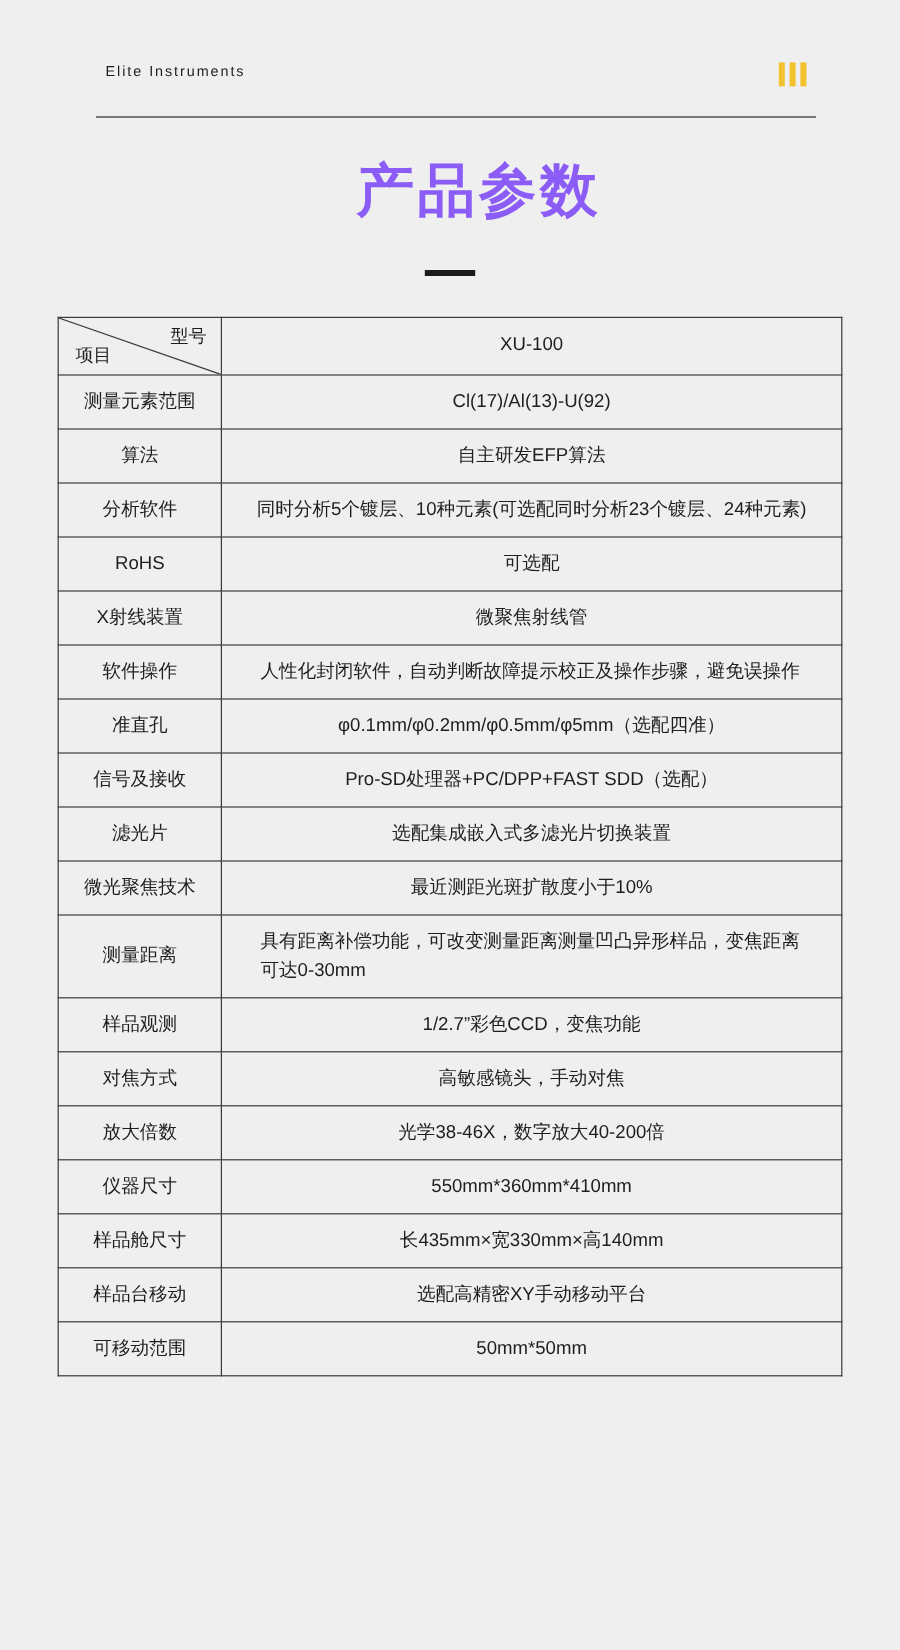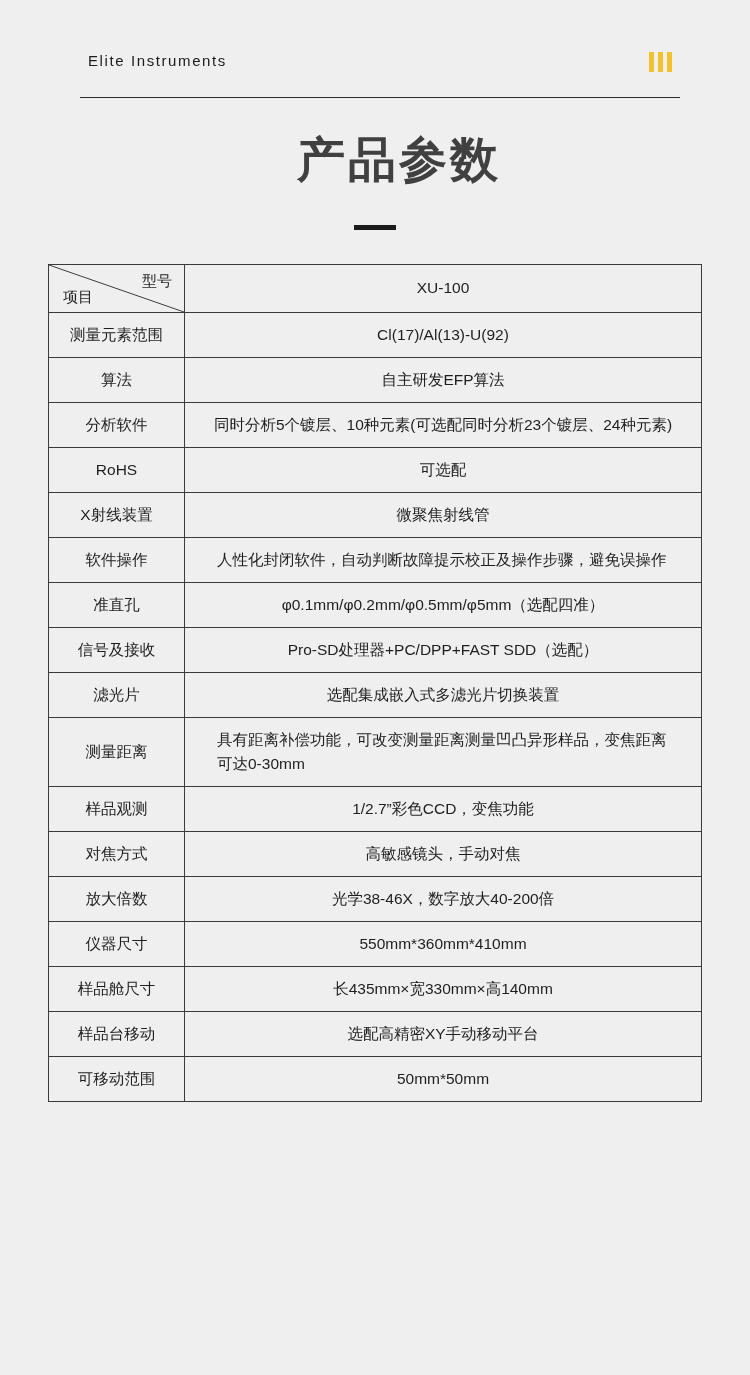--- a/index.html
+++ b/index.html
@@ -20,21 +20,21 @@
   
   .header {
     position: relative;
     height: 100px;
     padding: 0 40px;
   }
   .brand {
     position: absolute;
     left: 88px;
     top: 52px;
-    font-size: 15px;
+    font-size: 12px;
     letter-spacing: 1.6px;
     color: #1c1c1c;
     font-family: "Liberation Sans", sans-serif;
     white-space: nowrap;
   }
   .bars-icon {
     position: absolute;
     right: 78px;
     top: 52px;
     display: flex;
@@ -57,21 +57,21 @@
 
   
   .title-block {
     text-align: center;
     margin-top: 34px;
   }
   .page-title {
     font-size: 48px;
     font-weight: bold;
     letter-spacing: 3px;
-    color: #404040;
+    color: #8b5cf6;
     line-height: 1.1;
     margin-left: 48px;
   }
   .title-underline {
     width: 42px;
     height: 5px;
     background: #1b1b1b;
     margin: 38px auto 0 auto;
   }
 
@@ -197,20 +197,24 @@
       </tr>
       <tr>
         <td class="label">信号及接收</td>
         <td class="value">Pro-SD处理器+PC/DPP+FAST SDD（选配）</td>
       </tr>
       <tr>
         <td class="label">滤光片</td>
         <td class="value">选配集成嵌入式多滤光片切换装置</td>
       </tr>
       <tr>
+        <td class="label">微光聚焦技术</td>
+        <td class="value">最近测距光斑扩散度小于10%</td>
+      </tr>
+      <tr>
         <td class="label">测量距离</td>
         <td class="value multiline">具有距离补偿功能，可改变测量距离测量凹凸异形样品，变焦距离可达0-30mm</td>
       </tr>
       <tr>
         <td class="label">样品观测</td>
         <td class="value">1/2.7”彩色CCD，变焦功能</td>
       </tr>
       <tr>
         <td class="label">对焦方式</td>
         <td class="value">高敏感镜头，手动对焦</td>

